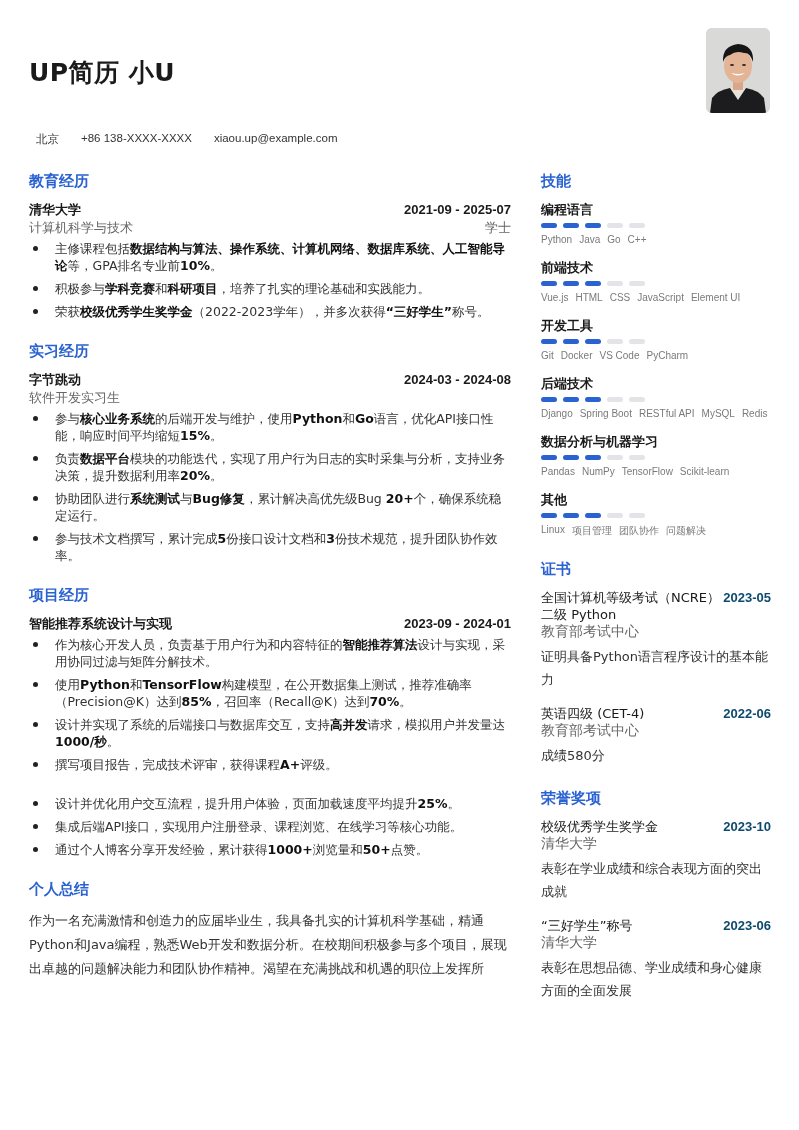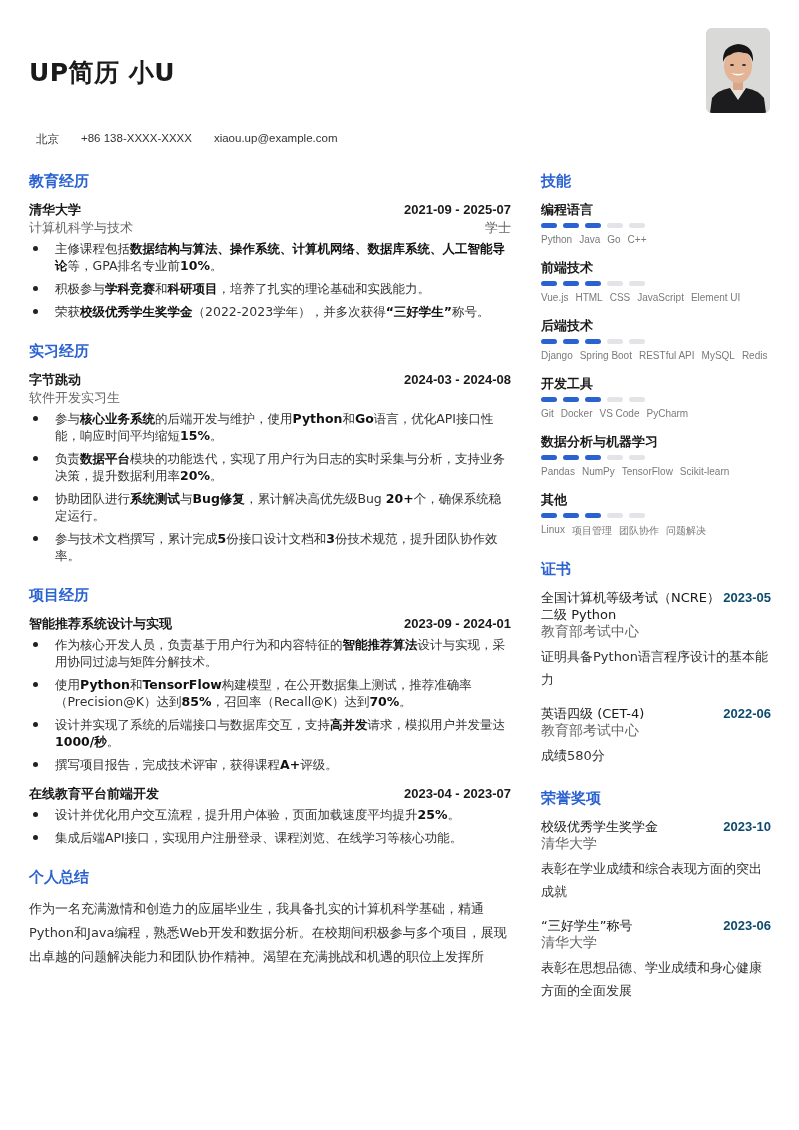--- a/index.html
+++ b/index.html
@@ -106,40 +106,37 @@
           <li>参与<b>核心业务系统</b>的后端开发与维护，使用<b>Python</b>和<b>Go</b>语言，优化API接口性能，响应时间平均缩短<b>15%</b>。</li>
           <li>负责<b>数据平台</b>模块的功能迭代，实现了用户行为日志的实时采集与分析，支持业务决策，提升数据利用率<b>20%</b>。</li>
           <li>协助团队进行<b>系统测试</b>与<b>Bug修复</b>，累计解决高优先级Bug <b>20+</b>个，确保系统稳定运行。</li>
           <li>参与技术文档撰写，累计完成<b>5</b>份接口设计文档和<b>3</b>份技术规范，提升团队协作效率。</li>
         </ul>
     </div>
   </div>
 
   <div class="section">
     <div class="section-title">项目经历</div>
-    <div class="entry" style="margin-bottom:12px;">
+    <div class="entry" style="margin-bottom:22px;">
       <div class="entry-head">
         <span class="entry-title">智能推荐系统设计与实现</span>
         <span class="entry-date">2023-09 - 2024-01</span>
       </div>
       <ul class="bullets">
           <li>作为核心开发人员，负责基于用户行为和内容特征的<b>智能推荐算法</b>设计与实现，采用协同过滤与矩阵分解技术。</li>
           <li>使用<b>Python</b>和<b>TensorFlow</b>构建模型，在公开数据集上测试，推荐准确率（Precision@K）达到<b>85%</b>，召回率（Recall@K）达到<b>70%</b>。</li>
           <li>设计并实现了系统的后端接口与数据库交互，支持<b>高并发</b>请求，模拟用户并发量达<b>1000/秒</b>。</li>
           <li>撰写项目报告，完成技术评审，获得课程<b>A+</b>评级。</li>
         </ul>
     </div>
     <div class="entry">
-      <div class="entry-head">
-        <span class="entry-title">在线教育平台前端开发</span>
-        <span class="entry-date">2023-04 - 2023-07</span>
-      </div>
       <ul class="bullets">
           <li>设计并优化用户交互流程，提升用户体验，页面加载速度平均提升<b>25%</b>。</li>
           <li>集成后端API接口，实现用户注册登录、课程浏览、在线学习等核心功能。</li>
+          <li>通过个人博客分享开发经验，累计获得<b>1000+</b>浏览量和<b>50+</b>点赞。</li>
         </ul>
     </div>
   </div>
 
   <div class="section">
     <div class="section-title">个人总结</div>
     <div class="summary">作为一名充满激情和创造力的应届毕业生，我具备扎实的计算机科学基础，精通Python和Java编程，熟悉Web开发和数据分析。在校期间积极参与多个项目，展现出卓越的问题解决能力和团队协作精神。渴望在充满挑战和机遇的职位上发挥所</div>
   </div>
 </div>
 
@@ -175,53 +172,53 @@
           </div>
           <div class="tags">
             <span>Vue.js</span>
             <span>HTML</span>
             <span>CSS</span>
             <span>JavaScript</span>
             <span>Element UI</span>
           </div>
         </div>
         <div class="skill">
+          <div class="skill-name">开发工具</div>
+          <div class="bars">
+            <span class="bar on" style="background: rgb(42, 98, 209);"></span>
+            <span class="bar on" style="background: rgb(42, 98, 209);"></span>
+            <span class="bar on" style="background: rgb(42, 98, 209);"></span>
+            <span class="bar" style="background: rgb(227, 228, 231);"></span>
+            <span class="bar" style="background: rgb(227, 228, 231);"></span>
+          </div>
+          <div class="tags">
+            <span>Git</span>
+            <span>Docker</span>
+            <span>VS Code</span>
+            <span>PyCharm</span>
+          </div>
+        </div>
+        <div class="skill">
           <div class="skill-name">后端技术</div>
           <div class="bars">
             <span class="bar on" style="background: rgb(42, 98, 209);"></span>
             <span class="bar on" style="background: rgb(42, 98, 209);"></span>
             <span class="bar on" style="background: rgb(42, 98, 209);"></span>
             <span class="bar" style="background: rgb(227, 228, 231);"></span>
             <span class="bar" style="background: rgb(227, 228, 231);"></span>
           </div>
           <div class="tags">
             <span>Django</span>
             <span>Spring Boot</span>
             <span>RESTful API</span>
             <span>MySQL</span>
             <span>Redis</span>
           </div>
         </div>
         <div class="skill">
-          <div class="skill-name">开发工具</div>
-          <div class="bars">
-            <span class="bar on" style="background: rgb(42, 98, 209);"></span>
-            <span class="bar on" style="background: rgb(42, 98, 209);"></span>
-            <span class="bar on" style="background: rgb(42, 98, 209);"></span>
-            <span class="bar" style="background: rgb(227, 228, 231);"></span>
-            <span class="bar" style="background: rgb(227, 228, 231);"></span>
-          </div>
-          <div class="tags">
-            <span>Git</span>
-            <span>Docker</span>
-            <span>VS Code</span>
-            <span>PyCharm</span>
-          </div>
-        </div>
-        <div class="skill">
           <div class="skill-name">数据分析与机器学习</div>
           <div class="bars">
             <span class="bar on" style="background: rgb(42, 98, 209);"></span>
             <span class="bar on" style="background: rgb(42, 98, 209);"></span>
             <span class="bar on" style="background: rgb(42, 98, 209);"></span>
             <span class="bar" style="background: rgb(227, 228, 231);"></span>
             <span class="bar" style="background: rgb(227, 228, 231);"></span>
           </div>
           <div class="tags">
             <span>Pandas</span>

